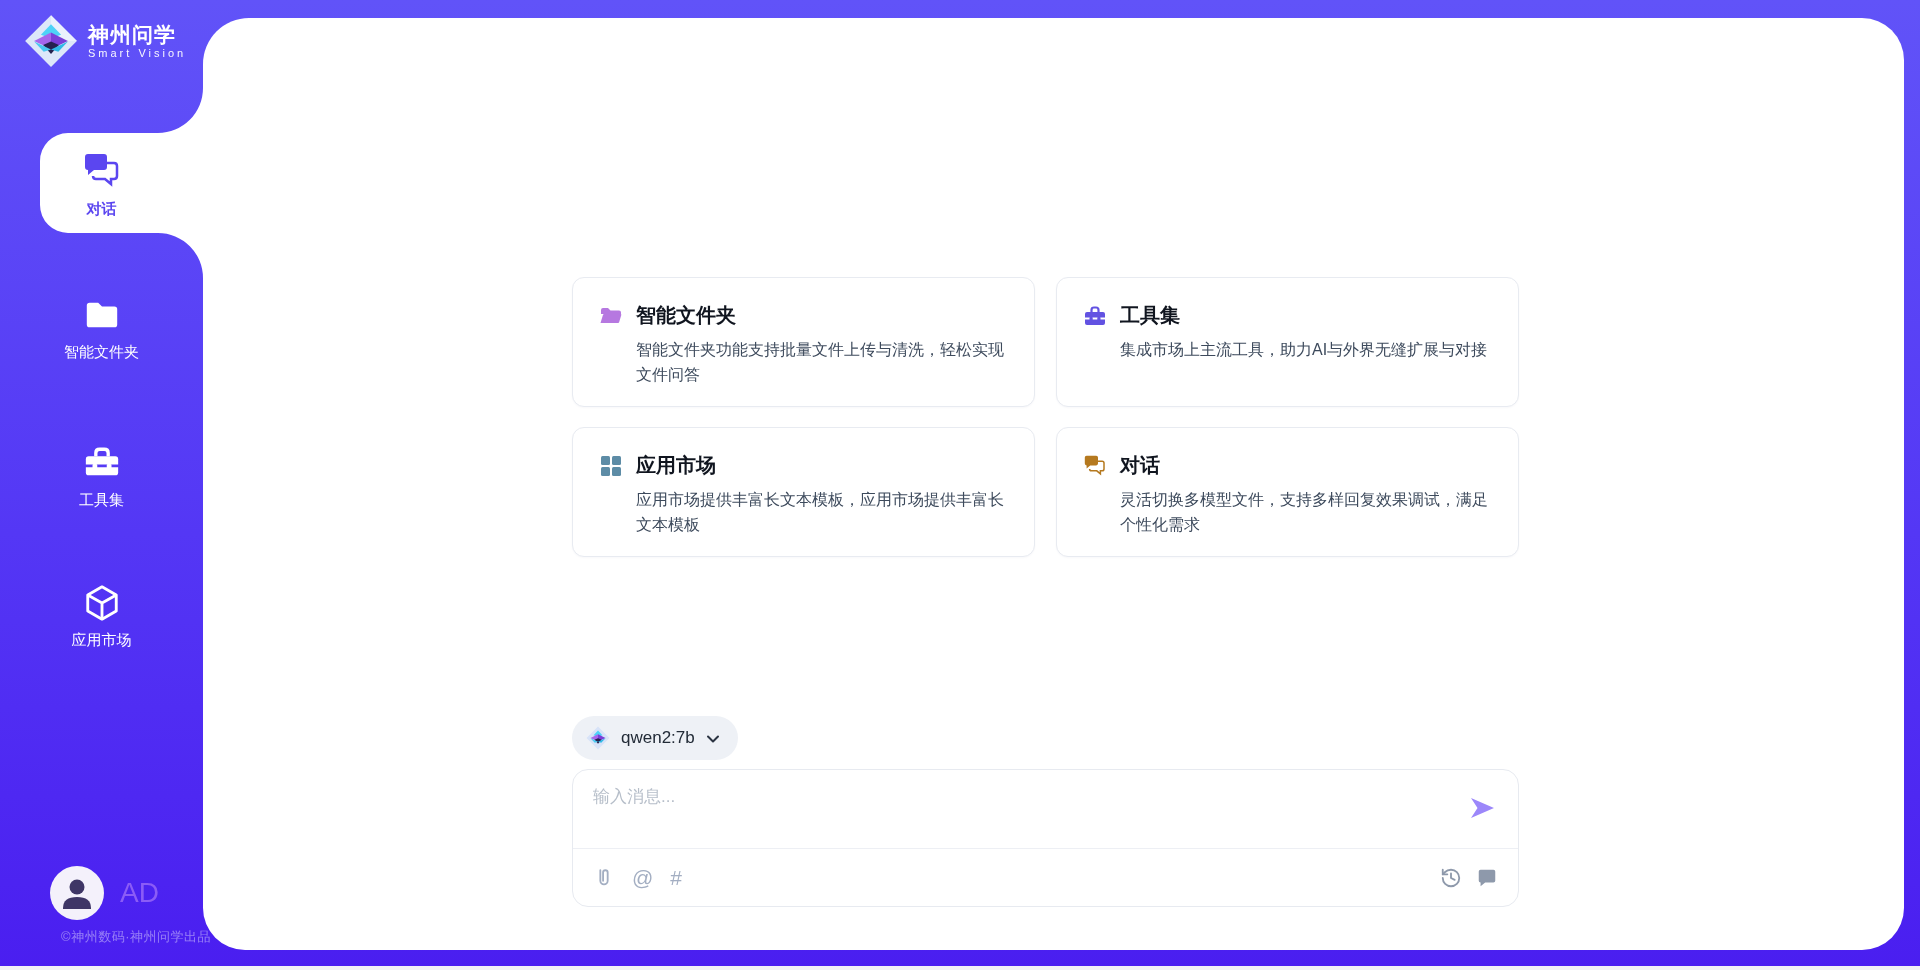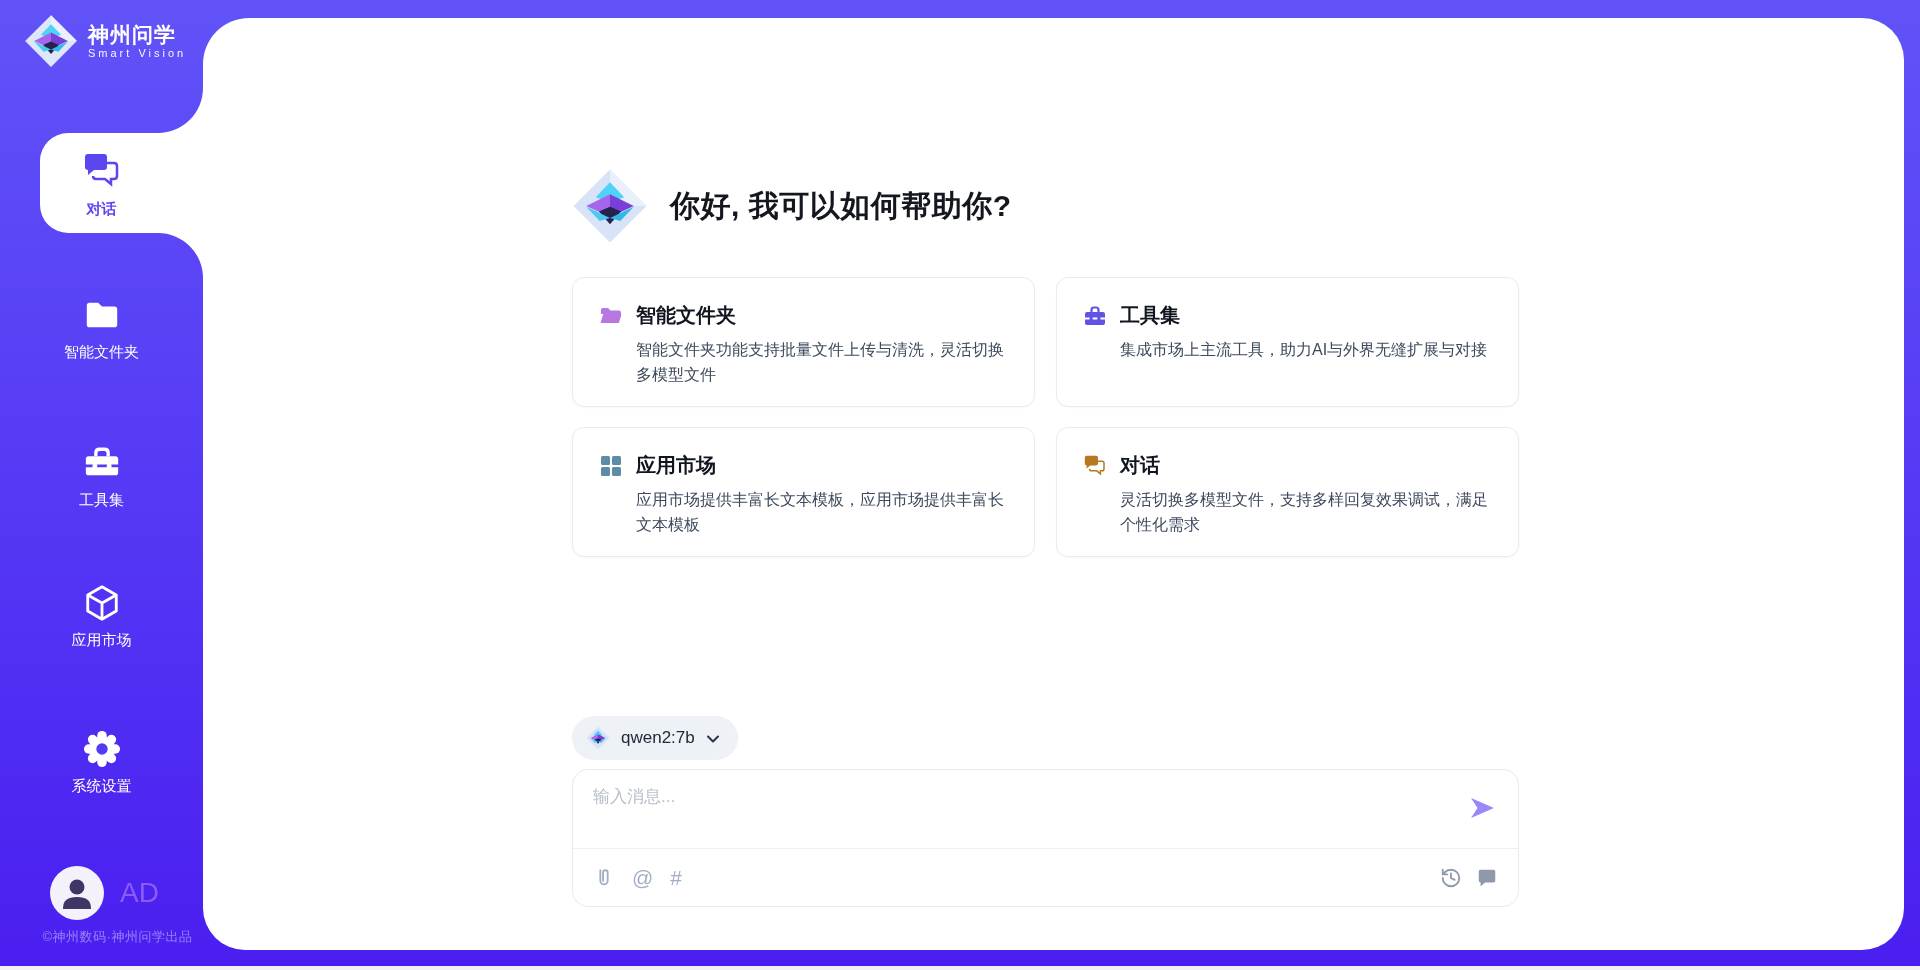--- a/index.html
+++ b/index.html
@@ -43,21 +43,21 @@
   }
   .nav-item .nav-icon{width:38px;height:38px;display:block;}
   .nav-item.active{top:140px;height:90px;justify-content:center;color:var(--accent);font-weight:600;}
   .nav-item.active .nav-icon{width:40px;height:40px;}
   .ni-1{top:296px;} .ni-2{top:444px;} .ni-3{top:584px;} .ni-4{top:730px;}
 
   .user-row{position:absolute;left:50px;top:866px;display:flex;align-items:center;gap:16px;cursor:pointer;}
   .user-row svg{width:54px;height:54px;}
   .user-name{color:#8b5cf6;font-size:28px;font-weight:400;}
   .side-footer{
-    position:absolute;left:16px;top:928px;width:203px;text-align:center;
+    position:absolute;left:8px;top:928px;width:203px;text-align:right;
     color:rgba(255,255,255,.42);font-size:13px;letter-spacing:.5px;
   }
 
   
   .greeting{position:absolute;top:150px;left:0;display:flex;align-items:center;gap:22px;}
   .greeting svg{width:76px;height:76px;}
   .greeting-text{font-size:30px;font-weight:700;color:#14171e;letter-spacing:.5px;}
 
   
   .cards{
@@ -106,45 +106,32 @@
   .tool-group.right{color:#8e99ab;gap:14px;}
   .tool-glyph{font-size:21px;font-weight:500;line-height:1;cursor:pointer;}
   .tool-icon{width:22px;height:22px;cursor:pointer;display:block;}
 </style>
 </head>
 <body>
 
 <div class="main">
   <div class="content">
 
-    <div class="greeting">
-      <svg viewBox="0 0 48 48">
-        <polygon points="24,1 47,24 24,47 1,24" fill="#D8E3F8"></polygon>
-        <polygon points="24,1 47,24 24,24" fill="#E9F0FC"></polygon>
-        <polygon points="24,9 33,18.5 24,21.5 15,18.5" fill="#4ED2F7"></polygon>
-        <polygon points="9,24 24,16.5 24,31" fill="#A566EC"></polygon>
-        <polygon points="24,16.5 39,24 24,31" fill="#7A3FD8"></polygon>
-        <polygon points="17,27.5 24,24.5 31,27.5 24,35.5" fill="#26224E"></polygon>
-        <polygon points="9,24.5 24,31.5 17.5,33.5" fill="#49C8F0"></polygon>
-        <polygon points="39,24.5 30.5,33.5 24,31.5" fill="#2FB9E6"></polygon>
-      </svg>
-      <div class="greeting-text">你好, 我可以如何帮助你?</div>
-    </div>
 
     <div class="cards">
 
       <div class="card">
         <div class="card-head">
           <svg viewBox="0 0 24 24" fill="var(--card1-icon)">
             <path d="M2 6 q0-2 2-2 h5 l2.5 2.5 H20 q2 0 2 2 V10 H2 z"></path>
             <path d="M1.5 19 L4 10.8 Q4.3 10 5.2 10 H21.5 Q22.6 10 22.3 11 L20.2 18 Q20 19 19 19 Z"></path>
           </svg>
           <div class="card-title">智能文件夹</div>
         </div>
-        <div class="card-desc">智能文件夹功能支持批量文件上传与清洗，灵活切换多模型文件</div>
+        <div class="card-desc">智能文件夹功能支持批量文件上传与清洗，轻松实现文件问答</div>
       </div>
 
       <div class="card">
         <div class="card-head">
           <svg viewBox="0 0 24 24">
             <path d="M8.5 8.5 V6 q0-2.5 2.5-2.5 h2 q2.5 0 2.5 2.5 v2.5" fill="none" stroke="var(--card2-icon)" stroke-width="2.2"></path>
             <path d="M2 10 q0-2 2-2 h16 q2 0 2 2 v3.5 H2 z" fill="var(--card2-icon)"></path>
             <path d="M2 15.5 h20 V19 q0 2-2 2 H4 q-2 0-2-2 z" fill="var(--card2-icon)"></path>
             <rect x="6.5" y="13" width="3.2" height="4" rx="0.8" fill="var(--card2-icon)"></rect>
             <rect x="14.3" y="13" width="3.2" height="4" rx="0.8" fill="var(--card2-icon)"></rect>
@@ -276,33 +263,20 @@
   </div>
 
   <div class="nav-item ni-3">
     <svg class="nav-icon" viewBox="0 0 40 40" fill="none" stroke="#fff" stroke-width="3" stroke-linejoin="round">
       <path d="M20 3 L35 11.5 V28.5 L20 37 L5 28.5 V11.5 Z"></path>
       <path d="M5 11.5 L20 20 L35 11.5 M20 20 V37"></path>
     </svg>
     <span>应用市场</span>
   </div>
 
-  <div class="nav-item ni-4">
-    <svg class="nav-icon" viewBox="0 0 40 40">
-      <g fill="#fff">
-        <rect x="15" y="1" width="10" height="38" rx="5"></rect>
-        <rect x="15" y="1" width="10" height="38" rx="5" transform="rotate(45 20 20)"></rect>
-        <rect x="15" y="1" width="10" height="38" rx="5" transform="rotate(90 20 20)"></rect>
-        <rect x="15" y="1" width="10" height="38" rx="5" transform="rotate(135 20 20)"></rect>
-        <circle cx="20" cy="20" r="13"></circle>
-      </g>
-      <circle cx="20" cy="20" r="6" fill="#523BF4"></circle>
-    </svg>
-    <span>系统设置</span>
-  </div>
 
   <div class="user-row">
     <svg viewBox="0 0 54 54">
       <circle cx="27" cy="27" r="27" fill="#F4F1FB"></circle>
       <circle cx="27" cy="21" r="7.5" fill="#3F3666"></circle>
       <path d="M13 42 q0-11 14-11 q14 0 14 11 v1 H13 z" fill="#3F3666"></path>
     </svg>
     <span class="user-name">AD</span>
   </div>
 

